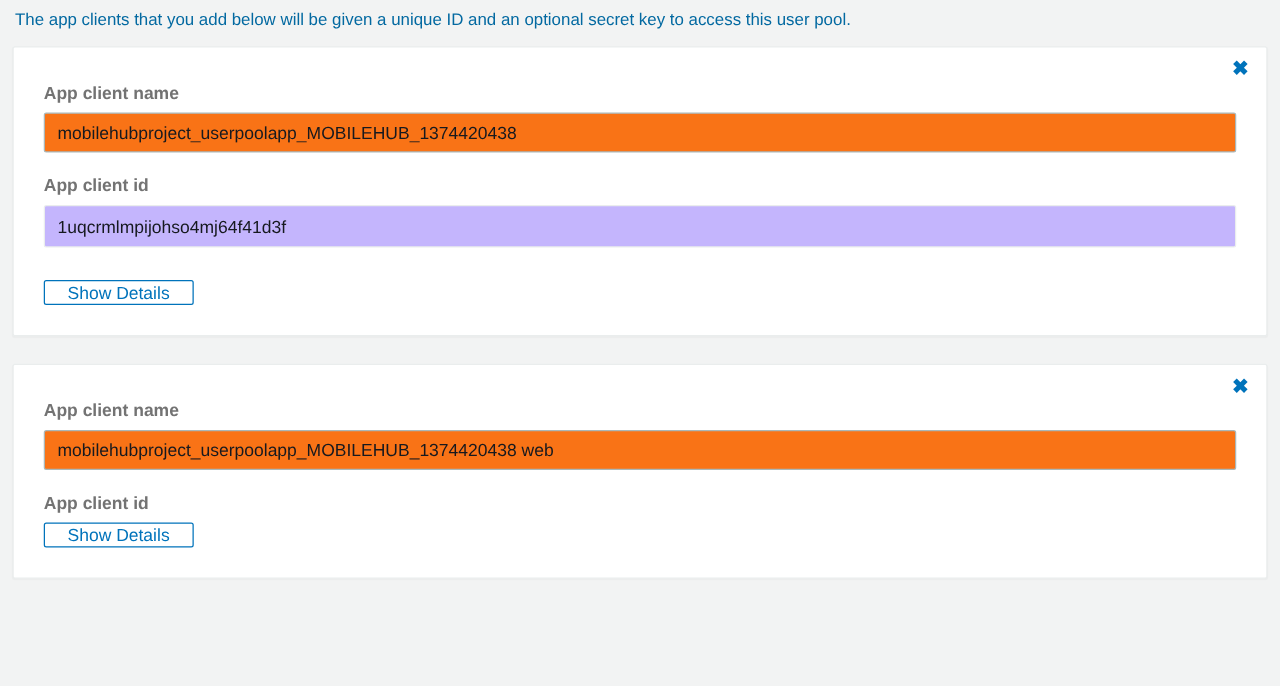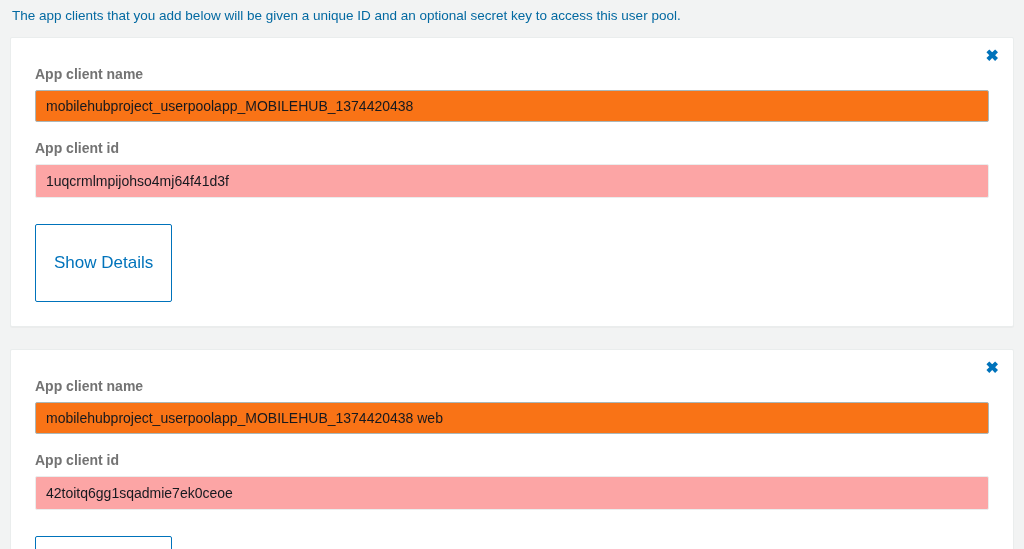--- a/index.html
+++ b/index.html
@@ -47,33 +47,33 @@
       border: 1px solid #aab7b8;
       border-radius: 2px;
       color: #16191f;
       margin-bottom: 18px;
       background: #f97316;
     }
     .readonly-field {
       width: 100%;
       padding: 8px 10px;
       font-size: 14px;
-      background: #fca5a5;
+      background: #c4b5fd;
       border: 1px solid #eaeded;
       border-radius: 2px;
       color: #16191f;
       margin-bottom: 26px;
     }
     .outline-btn {
       display: inline-block;
       border: 1px solid #0073bb;
       color: #0073bb;
       background: #fff;
-      padding: 28px 18px;
-      font-size: 17px;
+      padding: 1px 18px;
+      font-size: 14px;
       cursor: pointer;
       border-radius: 2px;
     }
     
   </style>
 </head>
 <body>
 
 <div class="page-header">The app clients that you add below will be given a unique ID and an optional secret key to access this user pool.</div>
 
@@ -89,16 +89,15 @@
   <button class="outline-btn">Show Details</button>
 </div>
 
 <div class="card">
   <span class="close-btn">✖</span>
 
   <div class="field-label">App client name</div>
   <input type="text" class="text-input" value="mobilehubproject_userpoolapp_MOBILEHUB_1374420438 web" style="">
 
   <div class="field-label">App client id</div>
-  <div class="readonly-field">42toitq6gg1sqadmie7ek0ceoe</div>
 
   <button class="outline-btn">Show Details</button>
 </div>
 
 </body></html>

